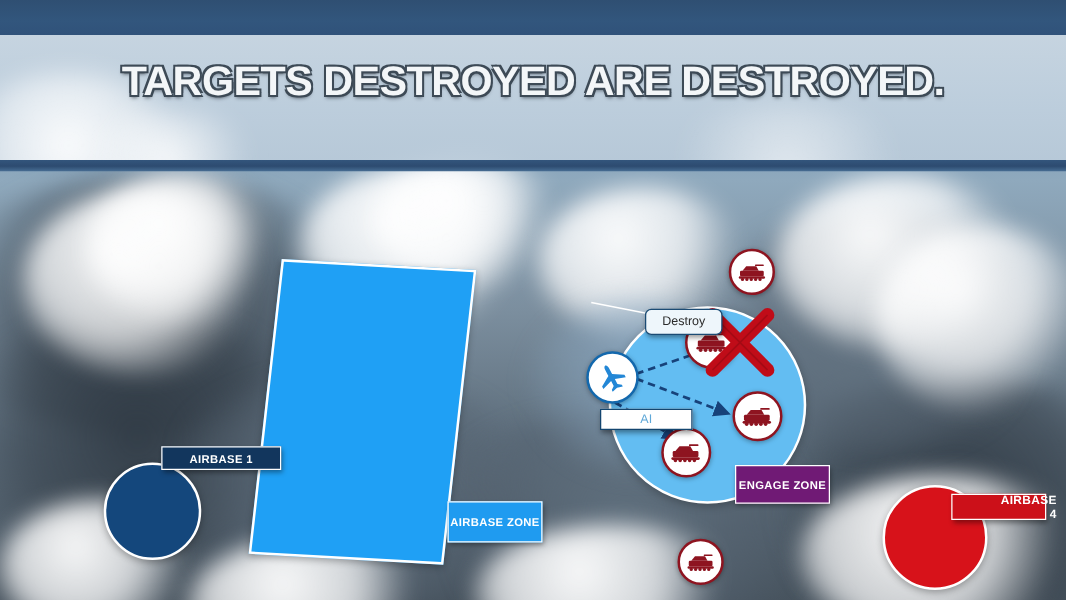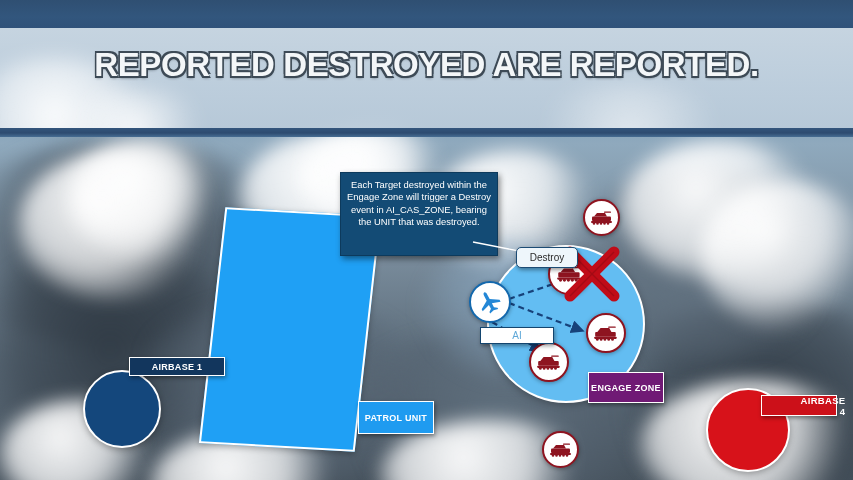--- a/index.html
+++ b/index.html
@@ -201,21 +201,21 @@
   <div class="cloud cl-w" style="left:0px;top:400px;width:160px;height:110px;"></div>
 
   <div class="top-strip"></div>
 
   <div class="title-band">
     <div class="bandcloud" style="left:-40px;top:30px;width:190px;height:130px;background:radial-gradient(circle at 50% 45%,rgba(255,255,255,.95) 0%,rgba(255,255,255,.5) 50%,rgba(255,255,255,0) 74%);"></div>
     <div class="bandcloud" style="left:60px;top:60px;width:150px;height:90px;background:radial-gradient(circle at 50% 45%,rgba(255,255,255,.9) 0%,rgba(255,255,255,0) 72%);"></div>
     <div class="bandcloud" style="left:520px;top:55px;width:220px;height:110px;background:radial-gradient(circle at 50% 50%,rgba(255,255,255,.6) 0%,rgba(255,255,255,0) 72%);"></div>
   </div>
 
-  <div class="slide-title">REPORTED DESTROYED ARE REPORTED.</div>
+  <div class="slide-title">TARGETS DESTROYED ARE DESTROYED.</div>
 
   <div class="divider"></div>
 
   <div class="patrol-zone"></div>
   <div class="engage-zone"></div>
 
   <div class="airbase1-circle"></div>
   <div class="airbase4-circle"></div>
 
   <svg class="arrows" viewBox="0 0 853 480">
@@ -321,27 +321,26 @@
     <g stroke="#c00c18" stroke-width="11" stroke-linecap="round">
       <line x1="9" y1="9" x2="53" y2="53"></line>
       <line x1="53" y1="9" x2="9" y2="53"></line>
     </g>
     <g stroke="#8e0a12" stroke-width="1.4" fill="none" opacity=".55">
       <line x1="9" y1="9" x2="53" y2="53"></line>
       <line x1="53" y1="9" x2="9" y2="53"></line>
     </g>
   </svg>
 
-  <div class="info-callout">Each Target destroyed within the Engage Zone will trigger a Destroy event in AI_CAS_ZONE, bearing the UNIT that was destroyed.</div>
 
   <svg class="leader-line" viewBox="0 0 52 12">
     <line x1="2" y1="2" x2="48" y2="11" stroke="#ffffff" stroke-width="1.4"></line>
     <circle cx="48" cy="11" r="2.2" fill="#ffffff"></circle>
   </svg>
 
   <div class="label lbl-destroy">Destroy</div>
   <div class="label lbl-ai">AI</div>
   <div class="label lbl-engage">ENGAGE ZONE</div>
-  <div class="label lbl-patrol">PATROL UNIT</div>
+  <div class="label lbl-patrol">AIRBASE ZONE</div>
   <div class="label lbl-airbase1">AIRBASE 1</div>
   <div class="label lbl-airbase4">AIRBASE 4</div>
 
 </div>
 
 </body></html>

